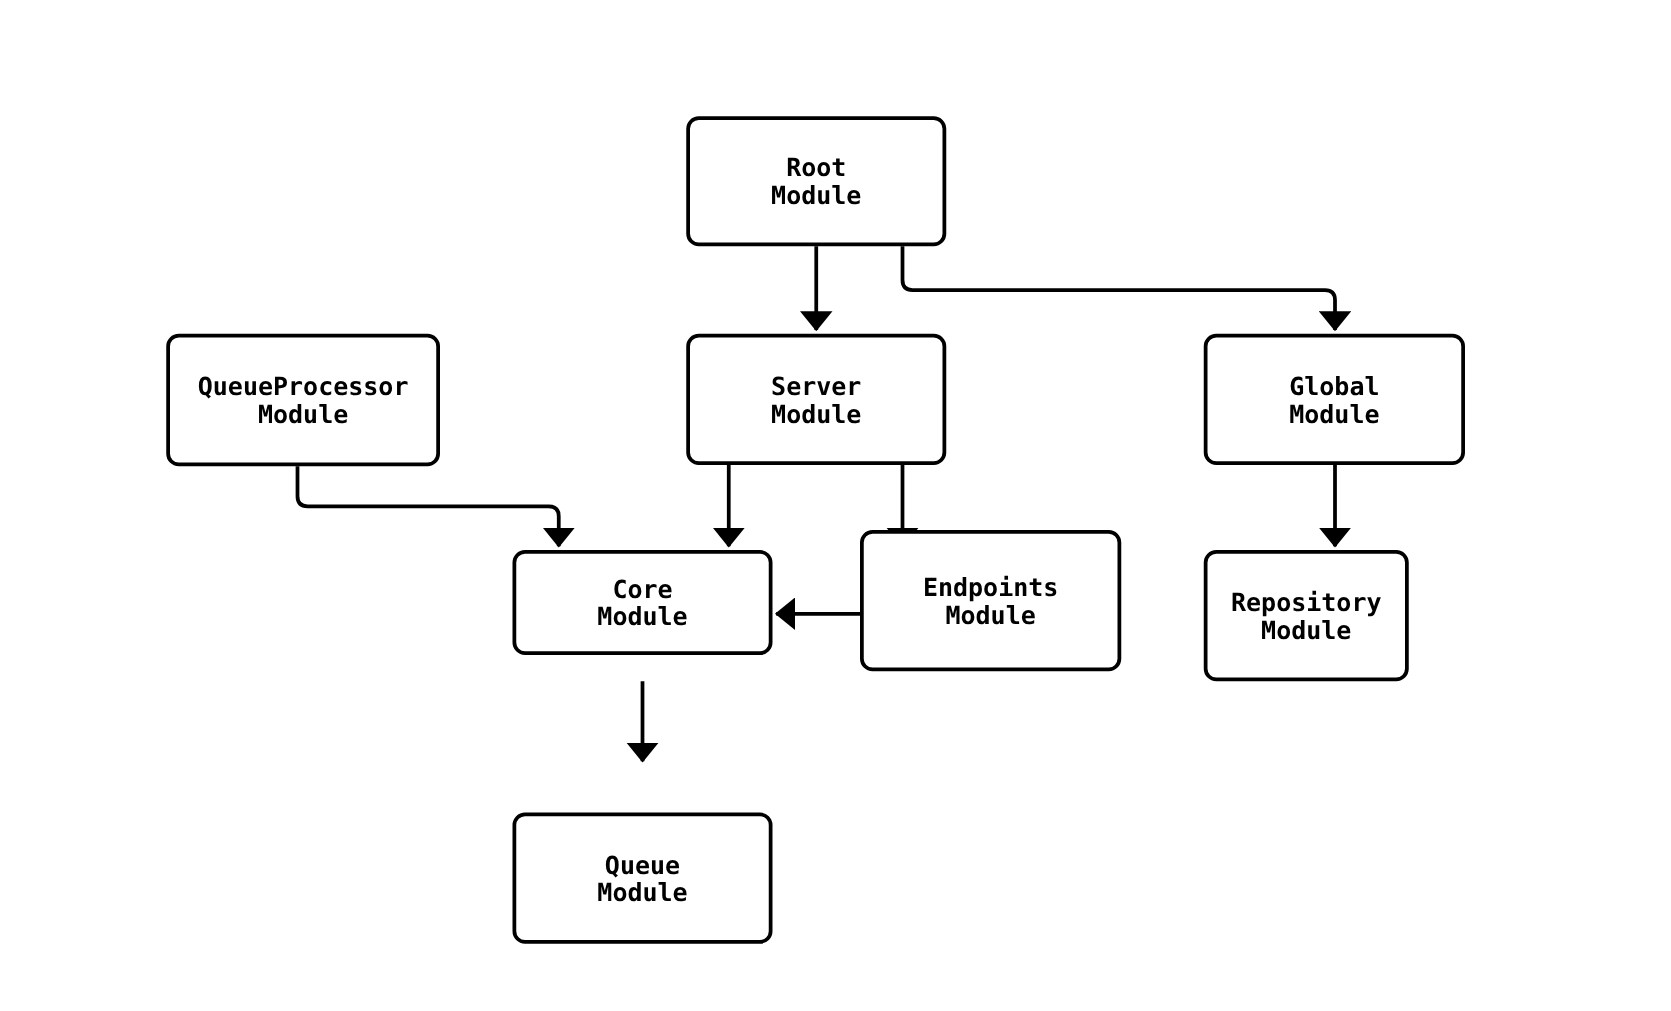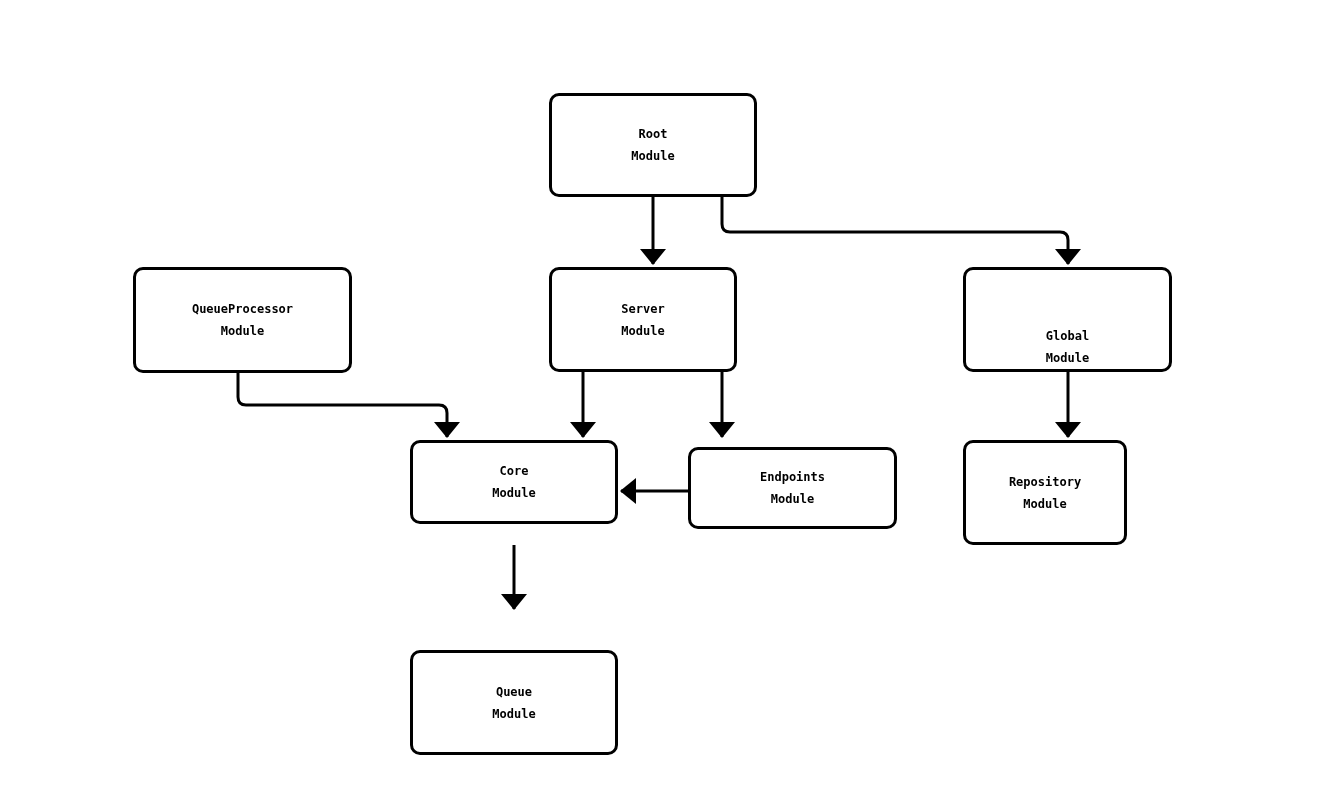--- a/index.html
+++ b/index.html
@@ -33,33 +33,33 @@
     border: 3px solid #000000;
     border-radius: 10px;
     background: #ffffff;
     display: flex;
     align-items: center;
     justify-content: center;
   }
   .node-label {
     font-family: "DejaVu Sans Mono", monospace;
     font-weight: bold;
-    font-size: 12px;
+    font-size: 20px;
     line-height: 22px;
     color: #000000;
     text-align: center;
     white-space: pre-line;
   }
   
   #n-root        { left: 549px; top:  93px; width: 208px; height: 104px; }
   #n-qproc       { left: 133px; top: 267px; width: 219px; height: 106px; }
-  #n-server      { left: 549px; top: 267px; width: 188px; height: 105px; }
-  #n-global      { left: 963px; top: 267px; width: 209px; height: 105px; align-items: flex-end; }
+  #n-server      { left: 549px; top: 267px; width: 208px; height: 105px; }
+  #n-global      { left: 963px; top: 267px; width: 209px; height: 105px; }
   #n-core        { left: 410px; top: 440px; width: 208px; height: 84px; }
-  #n-endpoints   { left: 688px; top: 447px; width: 209px; height: 82px; }
+  #n-endpoints   { left: 688px; top: 424px; width: 209px; height: 113px; }
   #n-repository  { left: 963px; top: 440px; width: 164px; height: 105px; }
   #n-queue       { left: 410px; top: 612px; width: 208px; height: 105px; margin-top: 38px; }
 </style>
 </head>
 <body>
 
 <div class="canvas">
 
   <svg class="edges" width="1337" height="809" viewBox="0 0 1337 809" xmlns="http://www.w3.org/2000/svg">
     <defs>

